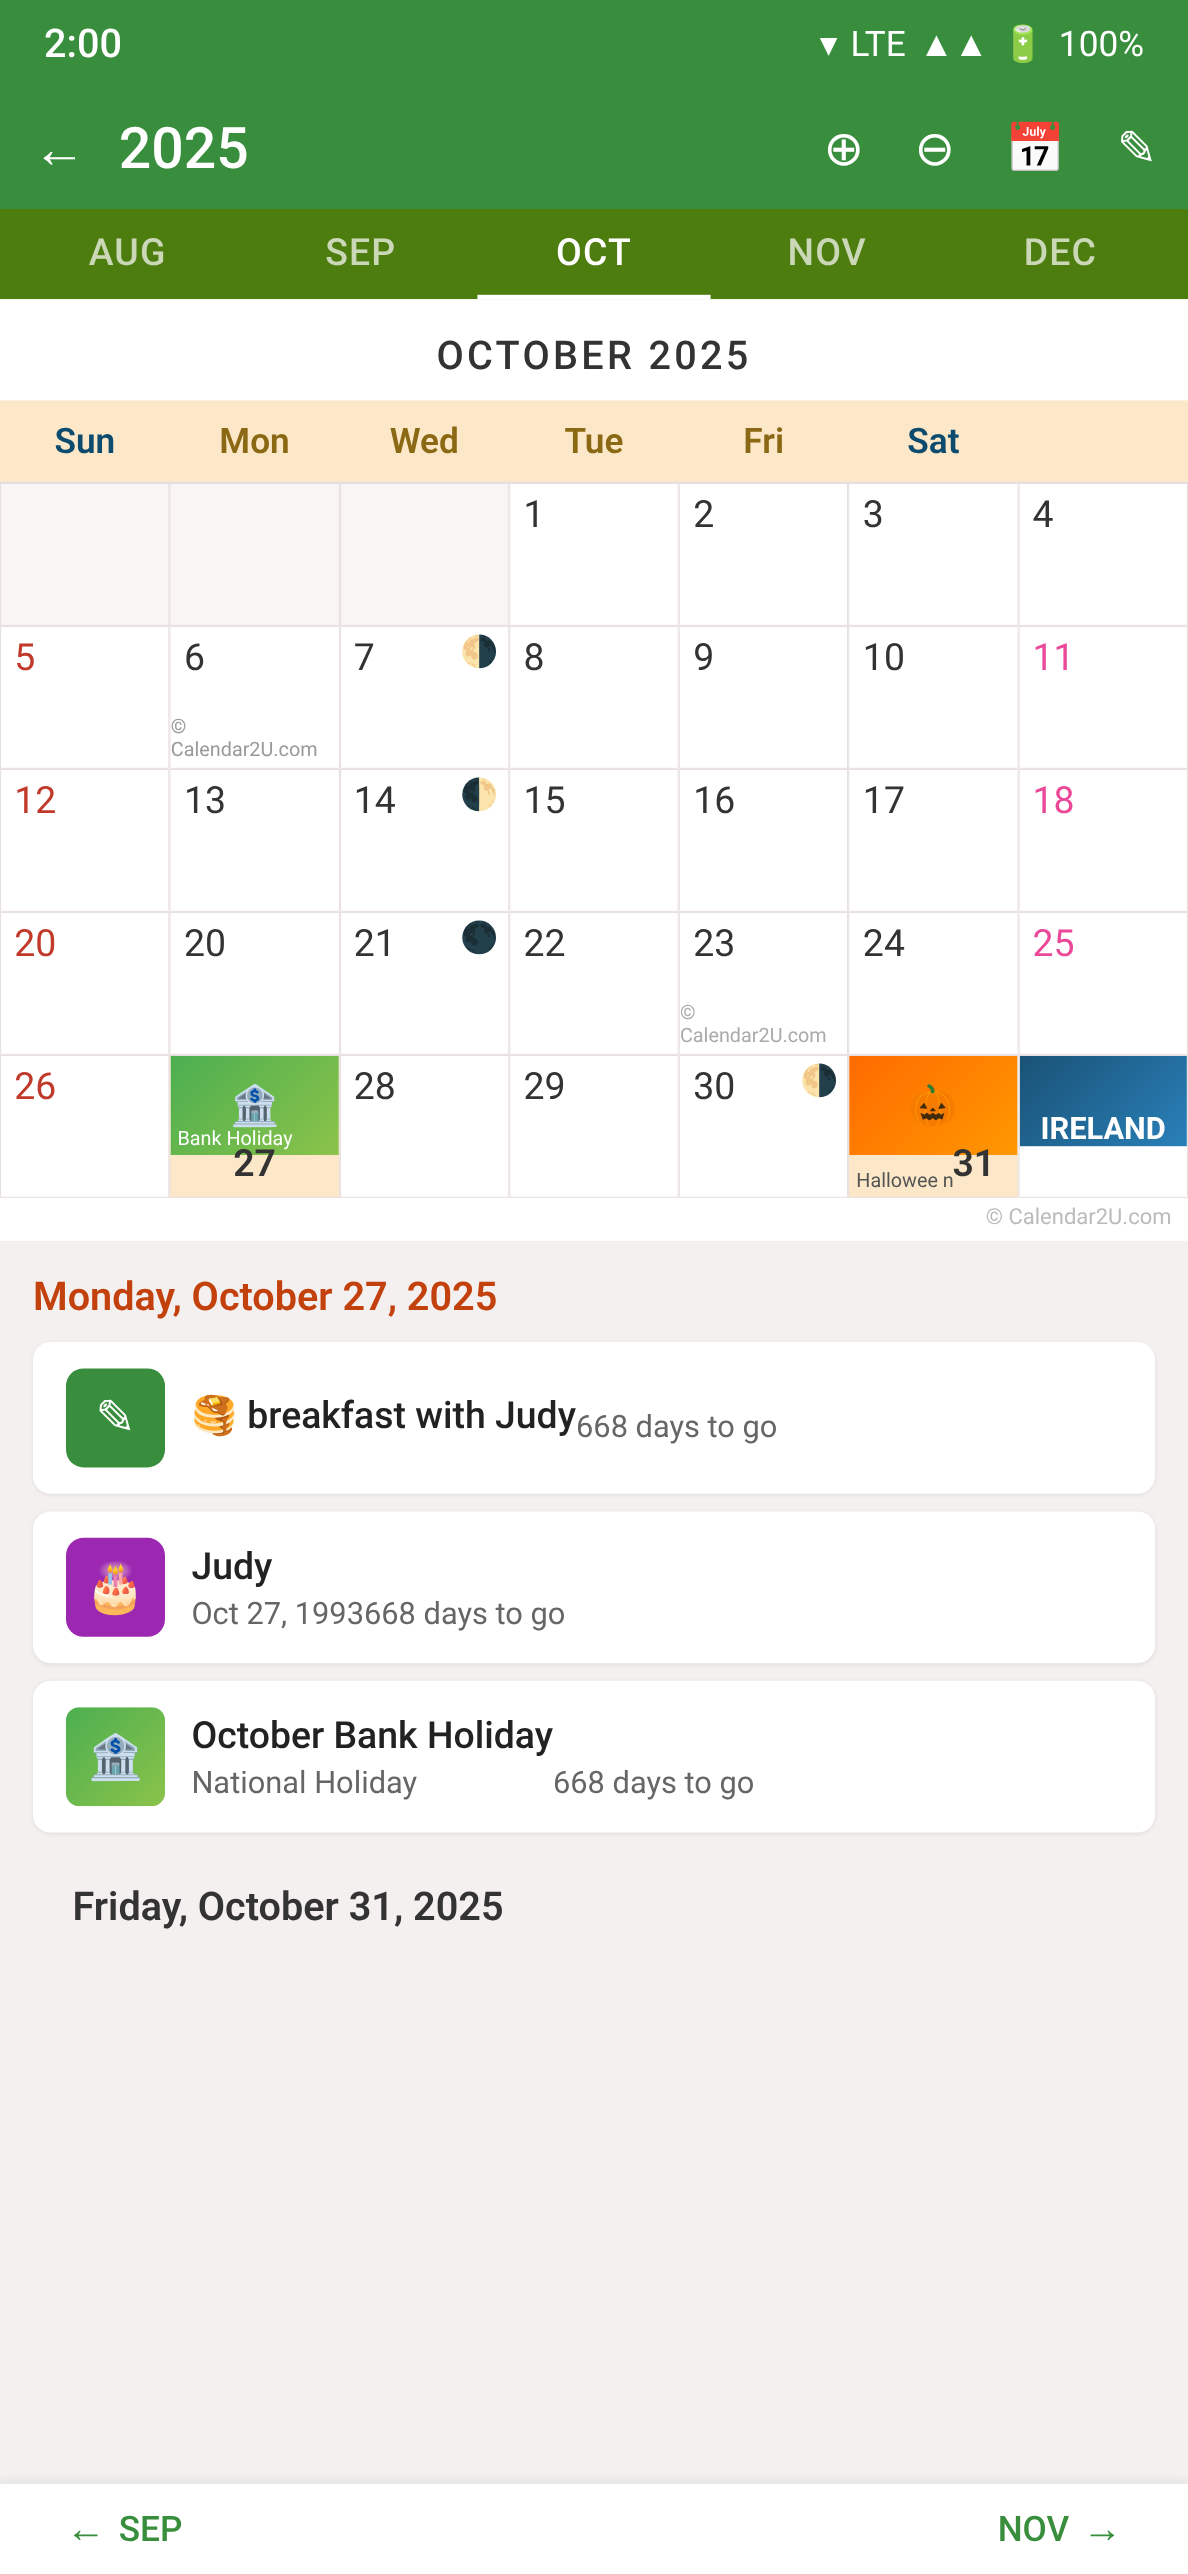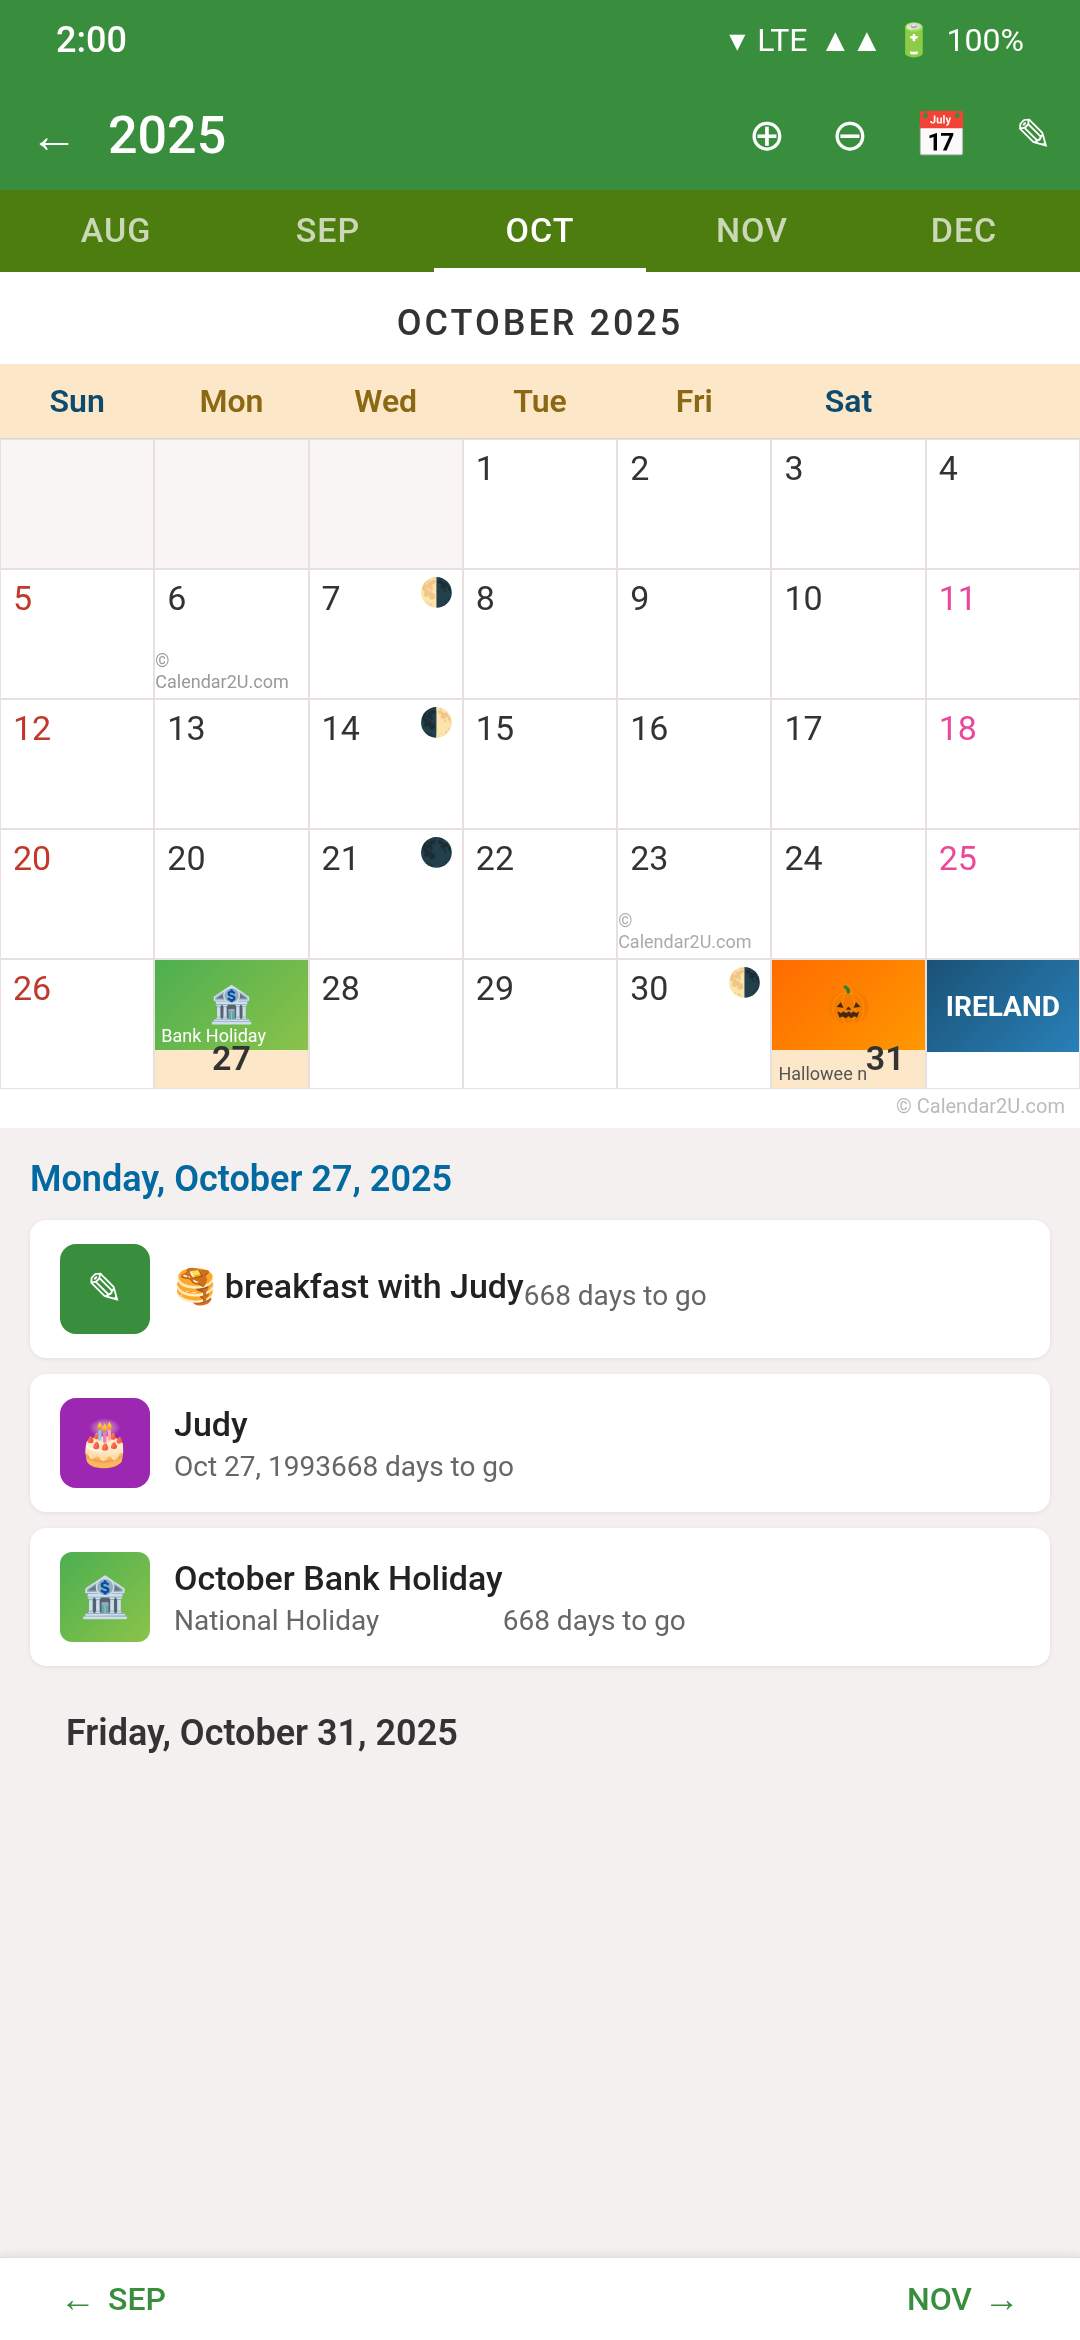--- a/index.html
+++ b/index.html
@@ -11,21 +11,21 @@
       font-family: 'Roboto', Arial, sans-serif;
       overflow-x: hidden;
     }
 
     
     .status-bar {
       background: #388e3c;
       display: flex;
       justify-content: space-between;
       align-items: center;
-      padding: 18px 56px;
+      padding: 18px 40px;
       height: 80px;
       gap: 37px;
     }
     .status-time {
       color: white;
       font-size: 36px;
       font-weight: 500;
     }
     .status-icons {
       color: white;
@@ -179,21 +179,21 @@
     }
 
     
     .selected-date-section {
       background: #f5f0f0;
       padding: 30px 30px 10px;
     }
     .selected-date-label {
       font-size: 36px;
       font-weight: 600;
-      color: #0369a1;
+      color: #c2410c;
       margin-bottom: 20px;
     }
 
     
     .event-card {
       background: white;
       border-radius: 16px;
       margin-bottom: 16px;
       display: flex;
       align-items: center;
@@ -442,21 +442,21 @@
     </div>
     <div class="cal-cell cell-holiday">
       <div style="width:100%;height:90px;display:flex;align-items:center;justify-content:center;background:linear-gradient(135deg,#ff6b00,#ff9800);">
         <span style="font-size:36px;">🎃</span>
       </div>
       <span style="position:absolute;bottom:4px;left:6px;font-size:18px;color:#555;">Hallowee n</span>
       <span class="day-num" style="position:absolute;top:70px;right:8px;font-weight:600;">31</span>
     </div>
 
     <div class="cal-cell">
-      <div style="width:100%;height:92px;display:flex;align-items:center;justify-content:center;background:linear-gradient(135deg,#1a5276,#2980b9);">
+      <div style="width:100%;height:82px;display:flex;align-items:flex-end;justify-content:center;background:linear-gradient(135deg,#1a5276,#2980b9);">
         <span style="font-size:28px;color:white;font-weight:700;">IRELAND</span>
       </div>
     </div>
   </div>
 
   <div class="calendar-footer-watermark">© Calendar2U.com</div>
 </div>
 
 <div class="selected-date-section">
   <div class="selected-date-label">Monday, October 27, 2025</div>

